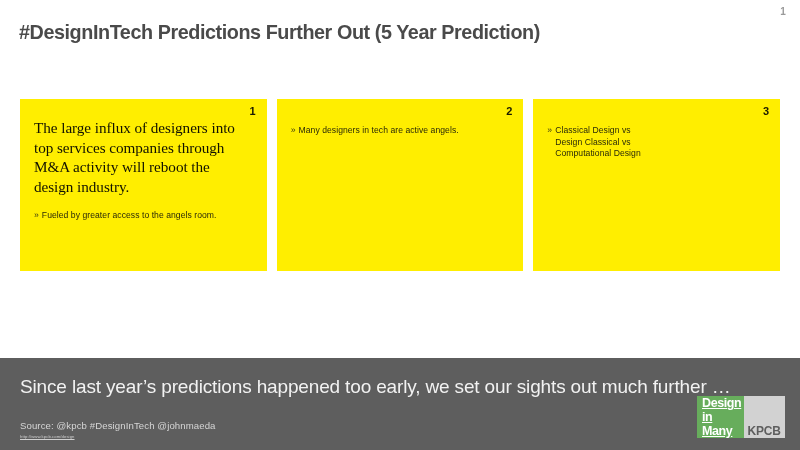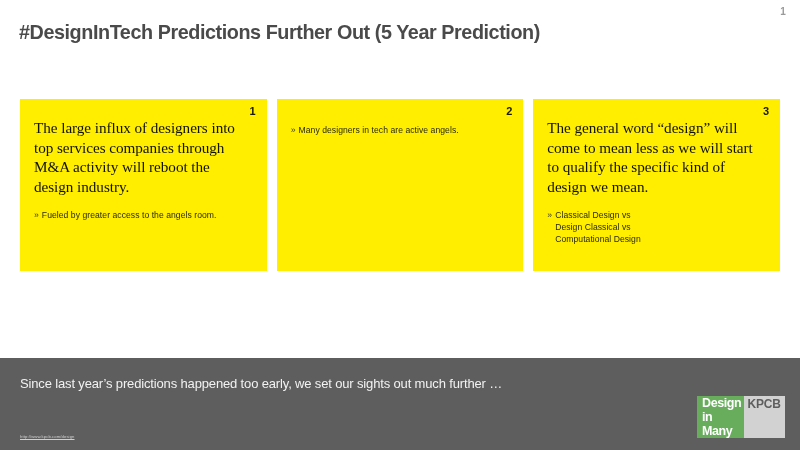--- a/index.html
+++ b/index.html
@@ -112,21 +112,21 @@
     right: 0;
     top: 358px;
     height: 92px;
     background: #5e5e5e;
   }
   .footer-tagline {
     position: absolute;
     left: 20px;
     top: 18px;
     font-family: "Liberation Sans", sans-serif;
-    font-size: 13px;
+    font-size: 19px;
     font-weight: 400;
     color: #f2f2f2;
     letter-spacing: -0.15px;
     white-space: nowrap;
   }
   .footer-source {
     position: absolute;
     left: 20px;
     top: 62px;
     font-family: "Liberation Sans", sans-serif;
@@ -169,26 +169,27 @@
     box-sizing: border-box;
   }
   .logo-dit span {
     display: block;
     font-family: "Liberation Sans", sans-serif;
     font-size: 12.5px;
     font-weight: 700;
     line-height: 14px;
     color: #ffffff;
     letter-spacing: -0.4px;
+    text-decoration: underline;
   }
   .logo-kpcb {
     flex: 1 1 auto;
     background: #d2d2d2;
     display: flex;
-    align-items: flex-start;
+    align-items: flex-end;
     justify-content: center;
   }
   .logo-kpcb span {
     font-family: "Liberation Sans", sans-serif;
     font-size: 13px;
     font-weight: 700;
     color: #5e5e5e;
     letter-spacing: -0.2px;
     transform: scaleX(0.92);
   }
@@ -216,33 +217,33 @@
     <div class="card">
       <div class="card-number">2</div>
       <div class="card-sub">
         <span class="bullet-mark">»</span>
         <span class="sub-text">Many designers in tech are active angels.</span>
       </div>
     </div>
 
     <div class="card">
       <div class="card-number">3</div>
-      <p class="card-headline">The general word “design” will come to mean less as we will start to qualify the specific kind of design we mean.</p>
       <div class="card-sub">
         <span class="bullet-mark">»</span>
         <span class="sub-text">Classical Design vs
 Design Classical vs
 Computational Design</span>
       </div>
     </div>
 
   </div>
 
   <div class="footer">
     <div class="footer-tagline">Since last year’s predictions happened too early, we set our sights out much further …</div>
+    <div class="footer-source">Source: @kpcb #DesignInTech @johnmaeda</div>
     <div class="footer-url">http://www.kpcb.com/design</div>
   </div>
 
   <div class="logo-lockup">
     <div class="logo-dit">
       <span>Design</span>
       <span>in Many</span>
     </div>
     <div class="logo-kpcb">
       <span>KPCB</span>

